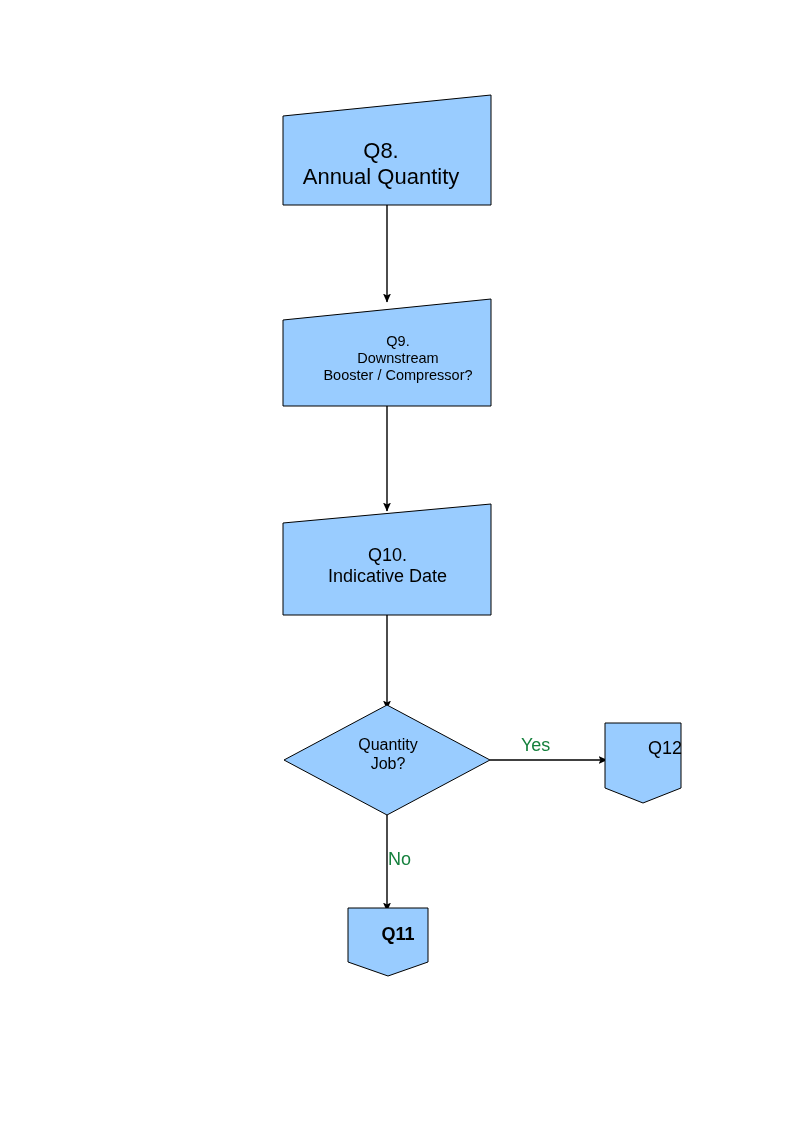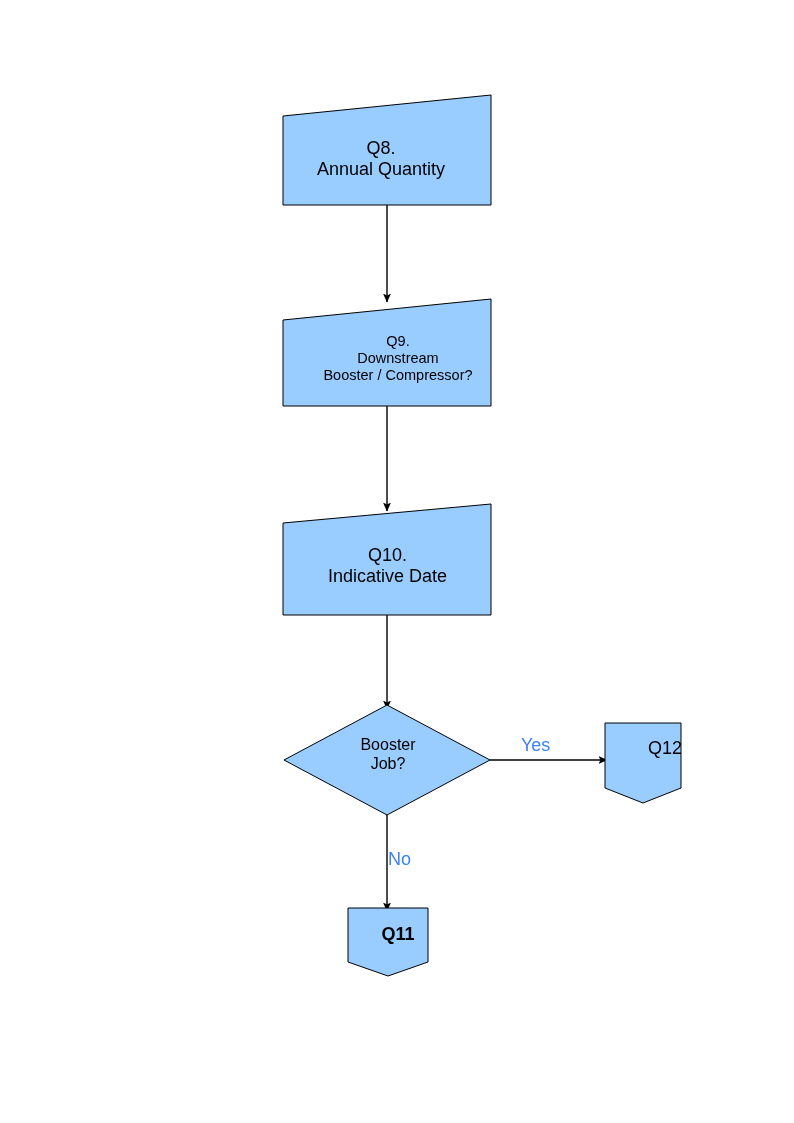--- a/index.html
+++ b/index.html
@@ -26,26 +26,26 @@
     position: absolute;
     text-align: center;
     color: #000000;
     font-family: "Liberation Sans", sans-serif;
     line-height: 1.18;
     white-space: pre;
     pointer-events: none;
   }
   .edge-label {
     position: absolute;
-    color: #3b82f6;
+    color: #15803d;
     font-family: "Liberation Sans", sans-serif;
     font-size: 18px;
     white-space: pre;
   }
-  #q8-text  { left: 283px; top: 138px; width: 196px; font-size: 18px; }
+  #q8-text  { left: 283px; top: 138px; width: 196px; font-size: 22px; }
   #q9-text  { left: 283px; top: 333px; width: 230px; font-size: 14.5px; }
   #q10-text { left: 283px; top: 545px; width: 209px; font-size: 18px; }
   #dec-text { left: 300px; top: 736px; width: 176px; font-size: 16px; }
   #q12-text { left: 605px; top: 738px; width: 76px; font-size: 18px; padding-left: 22px; }
   #q11-text { left: 348px; top: 924px; width: 100px; font-size: 18px; font-weight: bold; }
   #yes-label { left: 521px; top: 735px; }
   #no-label  { left: 388px; top: 849px; }
 </style>
 </head>
 <body>
@@ -83,21 +83,21 @@
 <div class="node-text" id="q8-text">Q8.
 Annual Quantity</div>
 
 <div class="node-text" id="q9-text">Q9.
 Downstream
 Booster / Compressor?</div>
 
 <div class="node-text" id="q10-text">Q10.
 Indicative Date</div>
 
-<div class="node-text" id="dec-text">Booster
+<div class="node-text" id="dec-text">Quantity
 Job?</div>
 
 <div class="node-text" id="q11-text">Q11</div>
 
 <div class="node-text" id="q12-text">Q12</div>
 
 <div class="edge-label" id="yes-label">Yes</div>
 
 <div class="edge-label" id="no-label">No</div>
 

